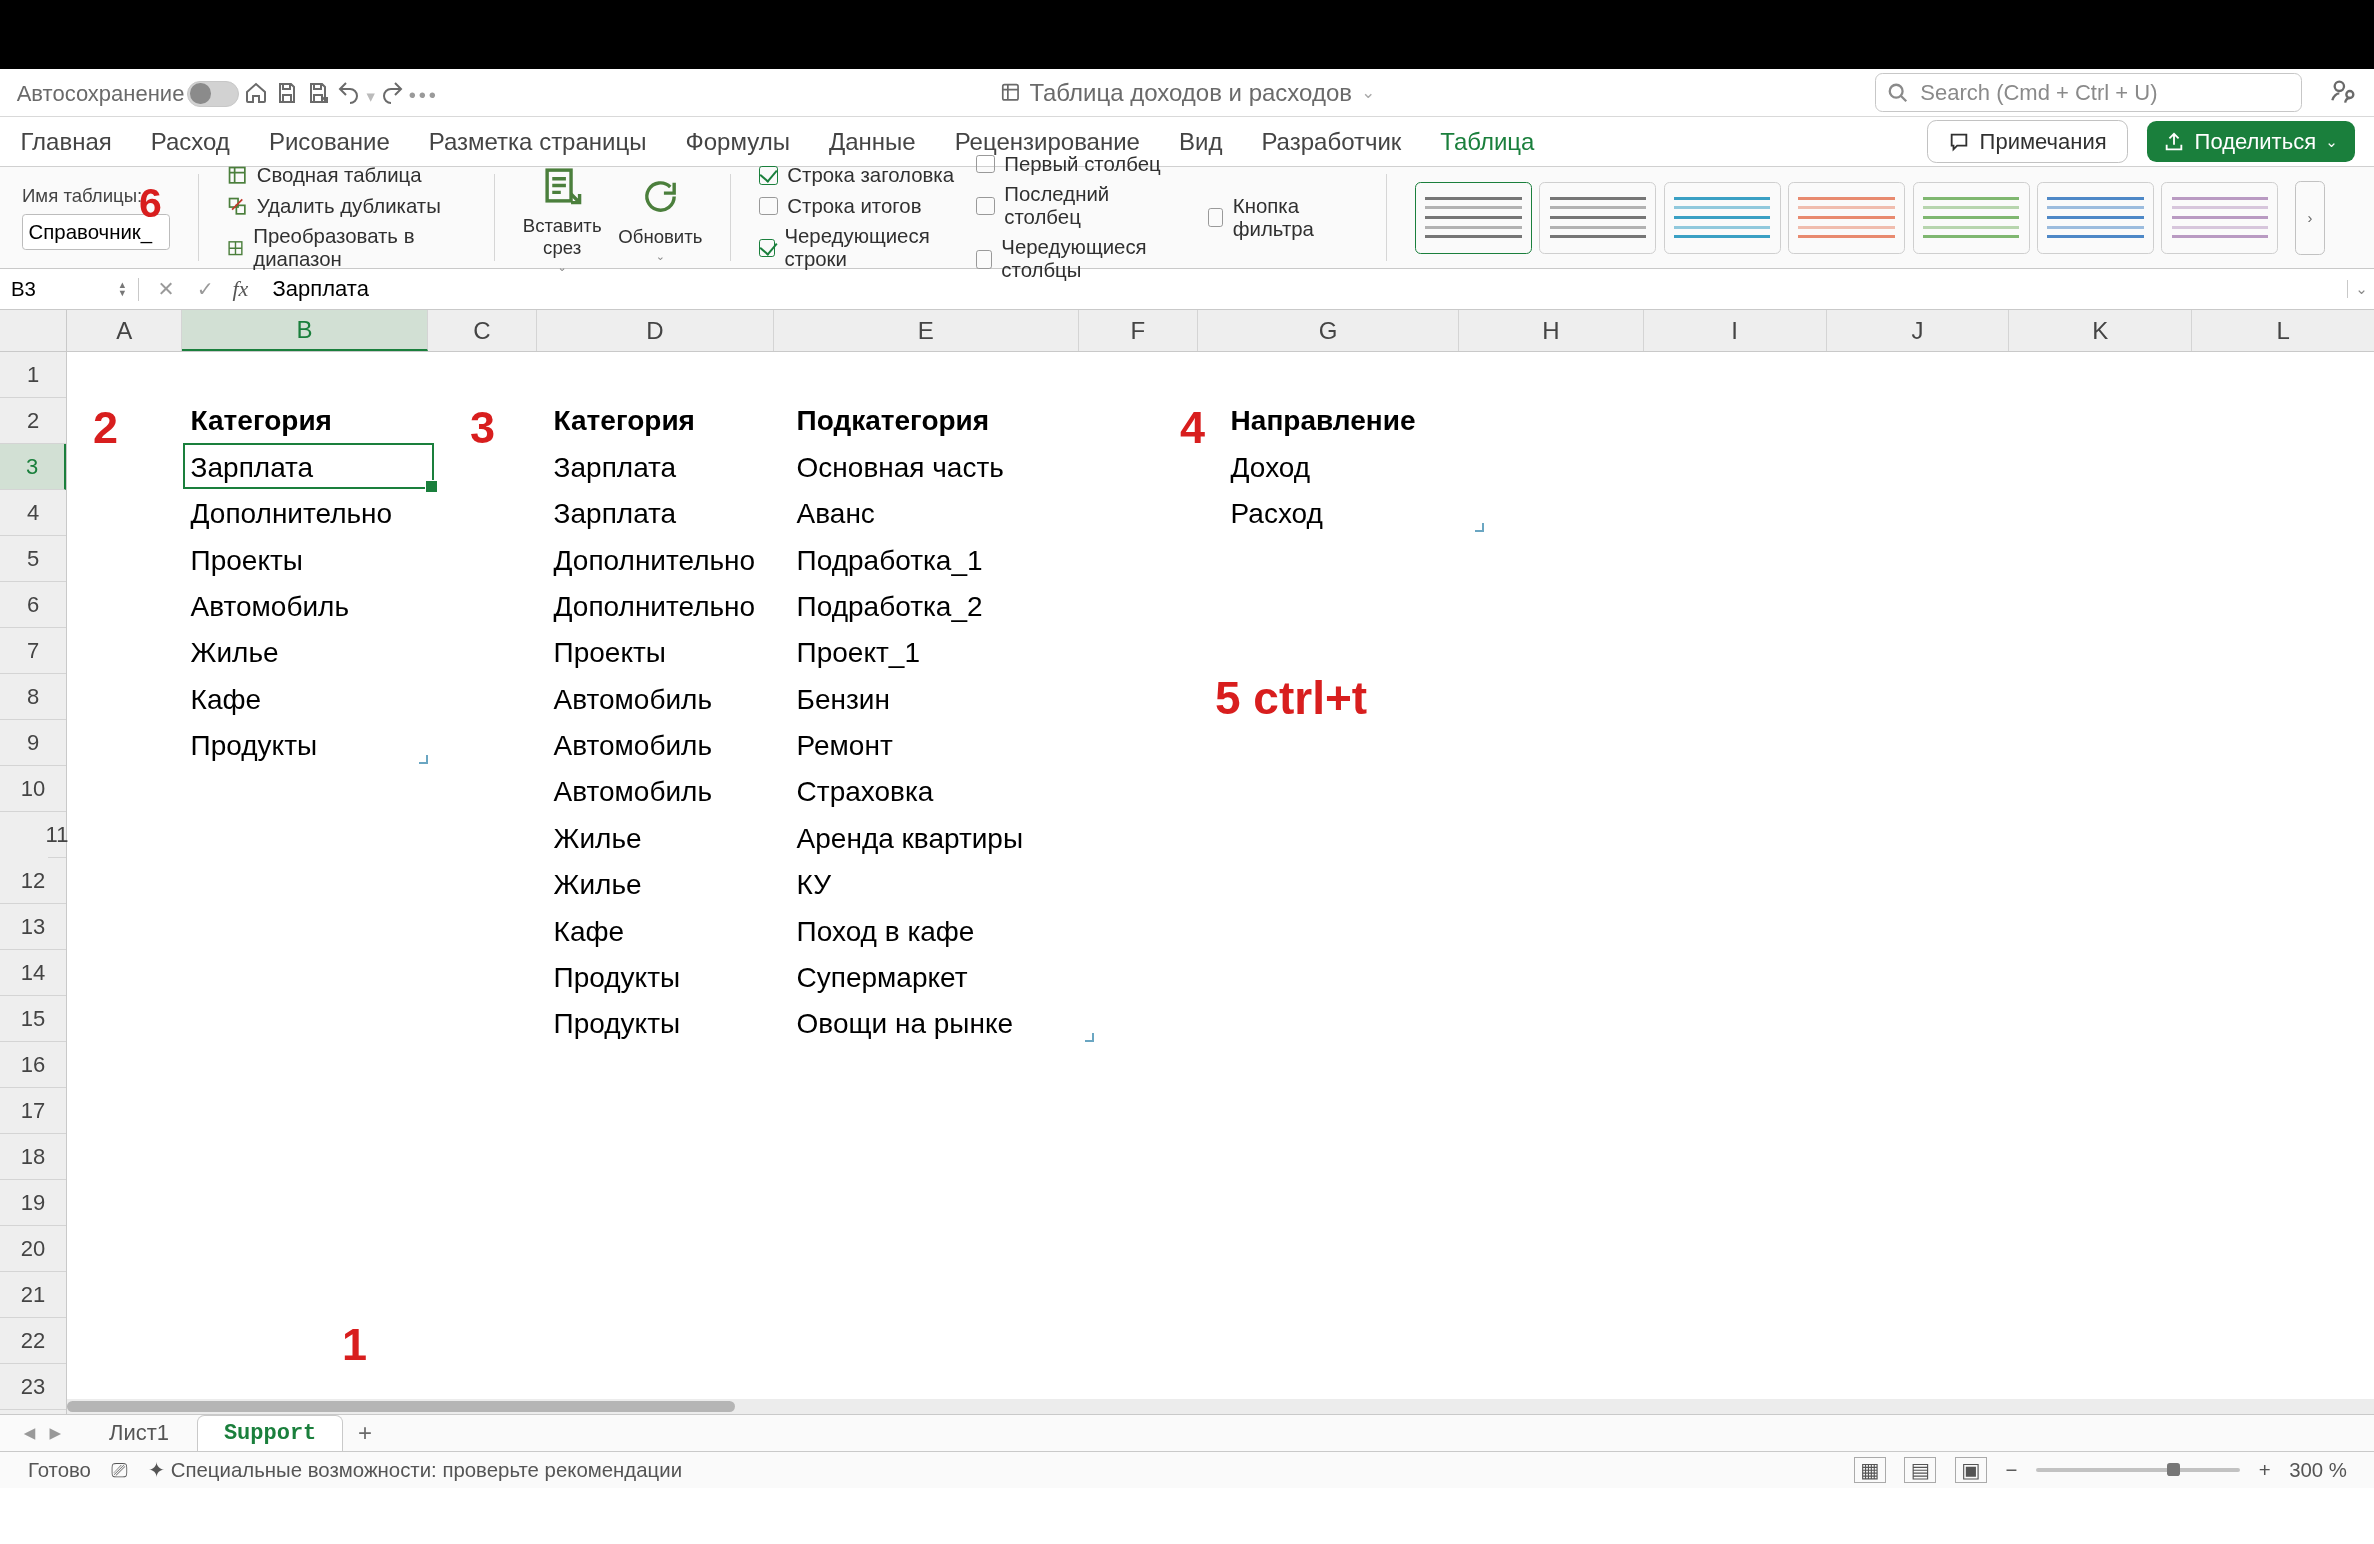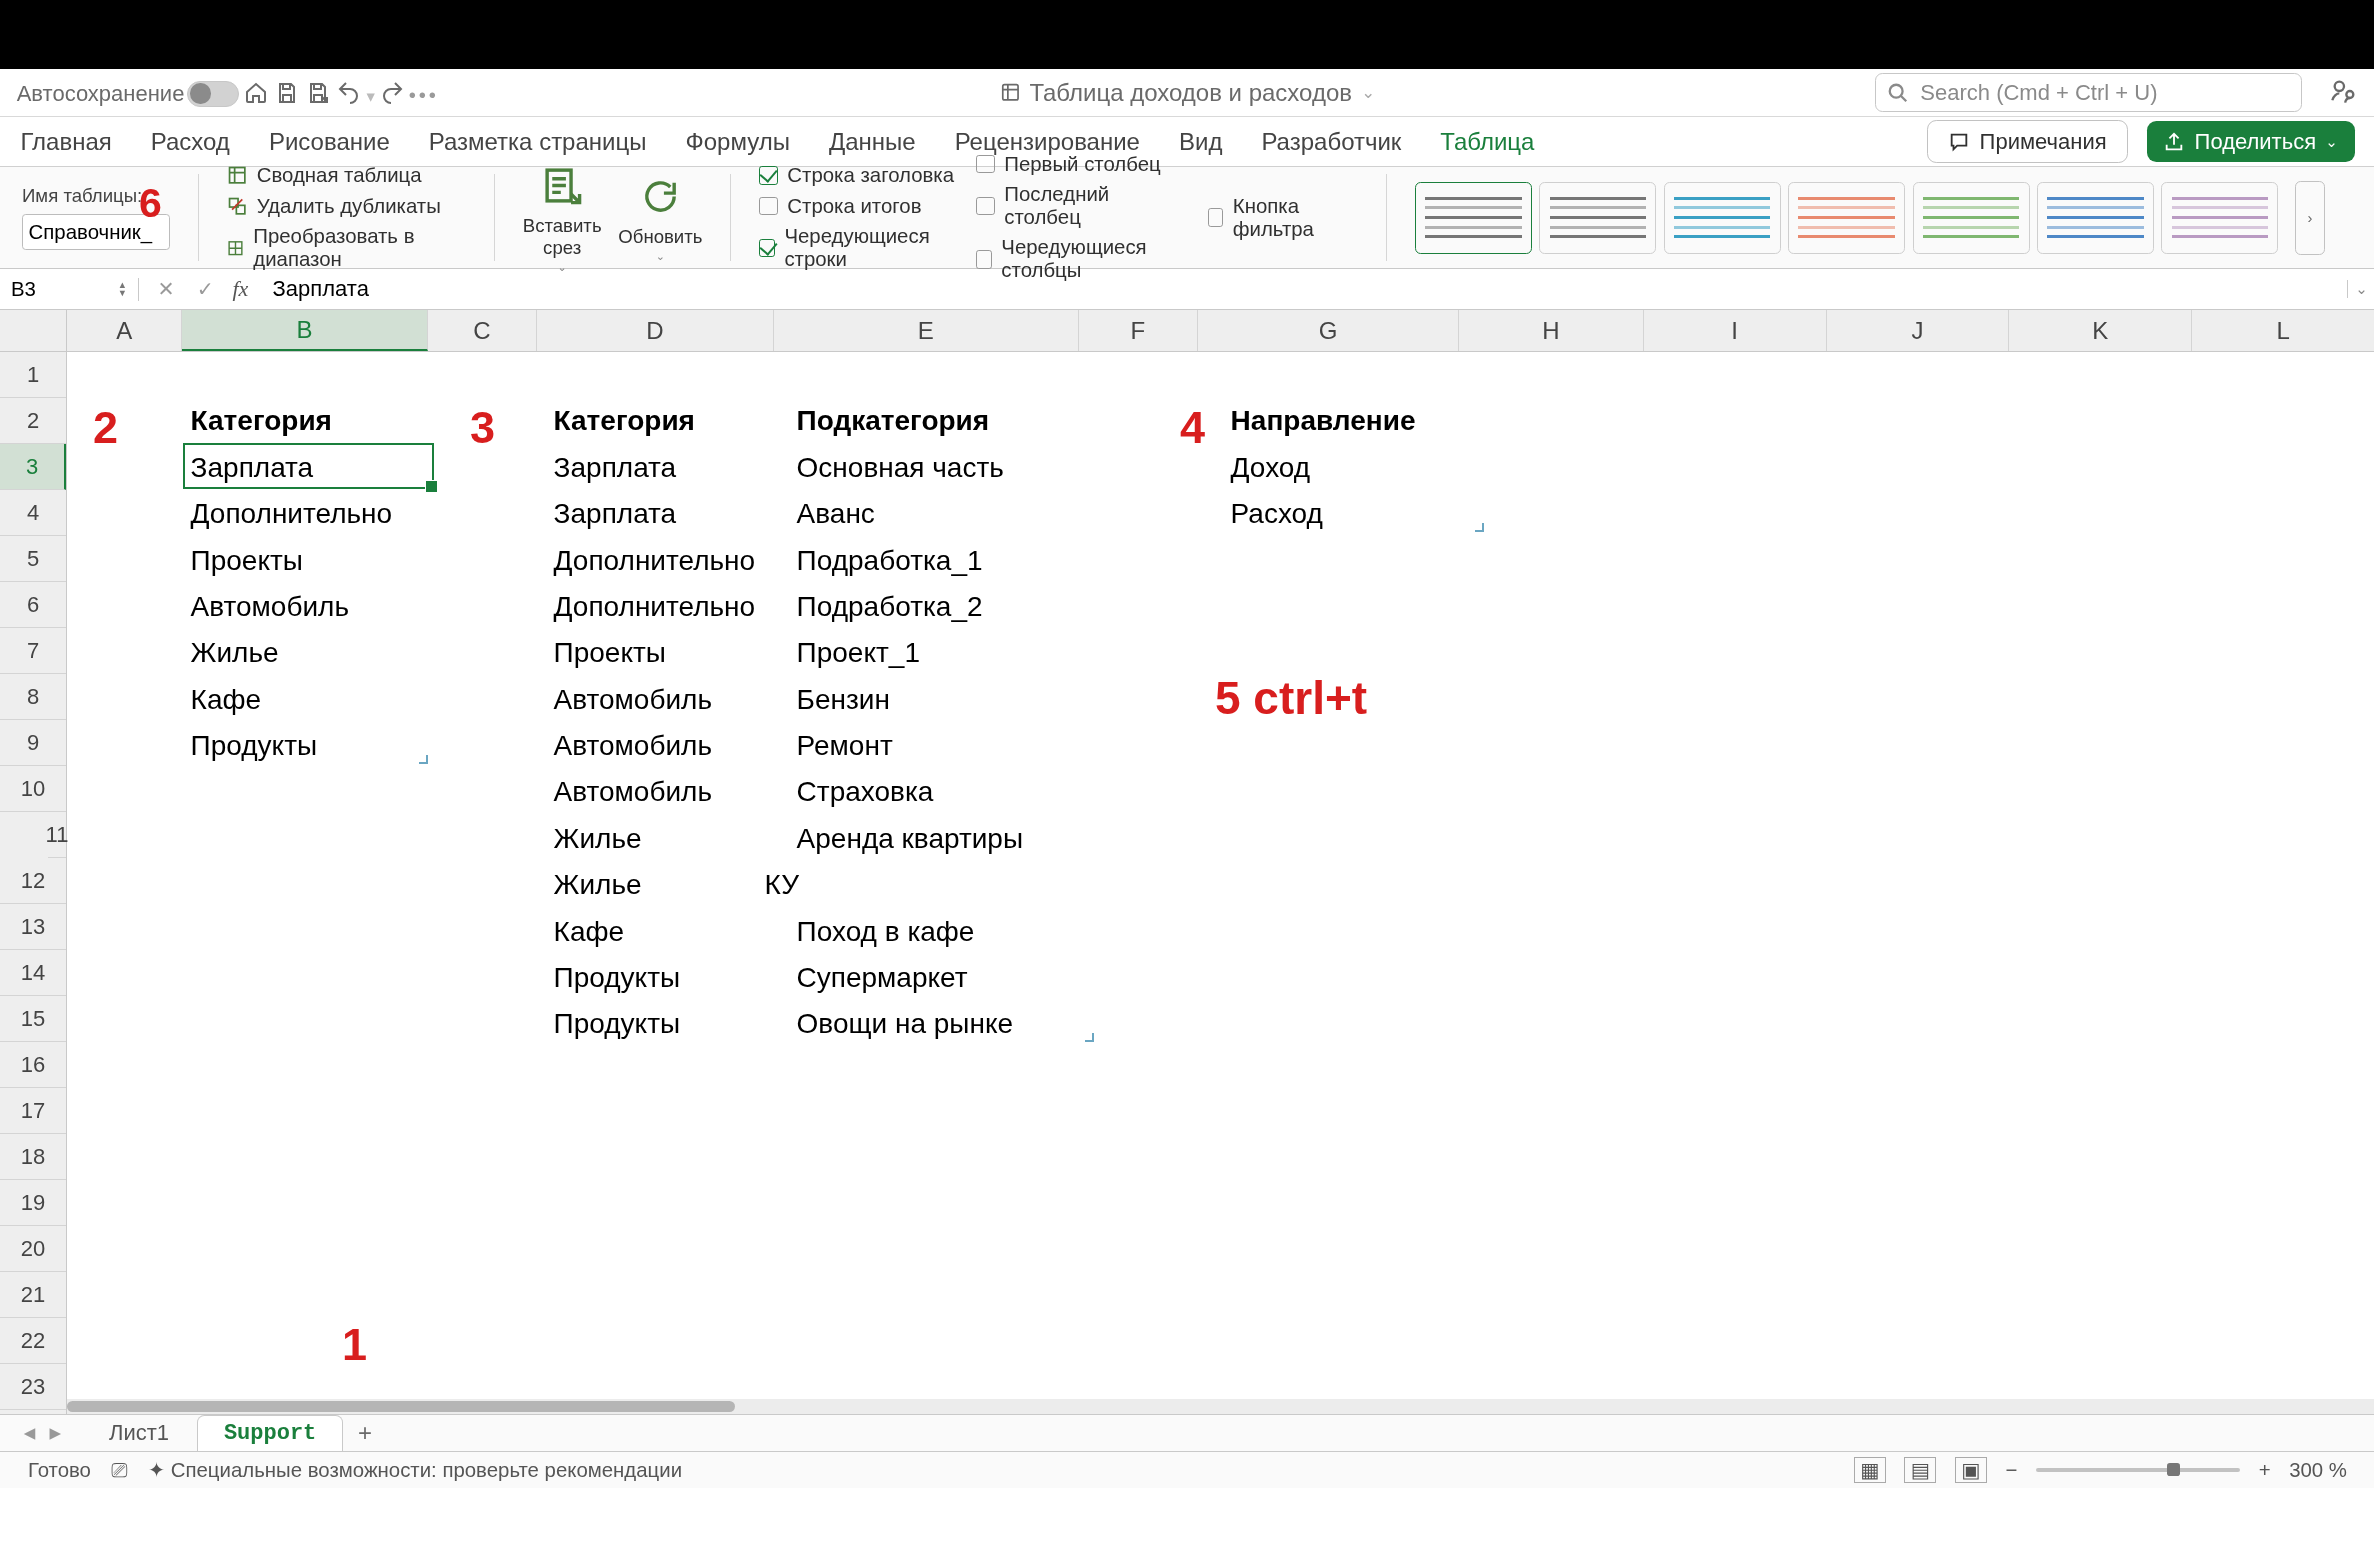--- a/index.html
+++ b/index.html
@@ -433,21 +433,21 @@
       <div class="cell header" style="left: 724px; top: 46px; height: 46px;">Подкатегория</div>
       <div class="cell" style="left: 724px; top: 93px; height: 46px;">Основная часть</div>
       <div class="cell" style="left: 724px; top: 139px; height: 46px;">Аванс</div>
       <div class="cell" style="left: 724px; top: 186px; height: 46px;">Подработка_1</div>
       <div class="cell" style="left: 724px; top: 232px; height: 46px;">Подработка_2</div>
       <div class="cell" style="left: 724px; top: 278px; height: 46px;">Проект_1</div>
       <div class="cell" style="left: 724px; top: 325px; height: 46px;">Бензин</div>
       <div class="cell" style="left: 724px; top: 371px; height: 46px;">Ремонт</div>
       <div class="cell" style="left: 724px; top: 417px; height: 46px;">Страховка</div>
       <div class="cell" style="left: 724px; top: 464px; height: 46px;">Аренда квартиры</div>
-      <div class="cell" style="left: 692px; top: 510px; height: 46px;">КУ</div>
+      <div class="cell" style="left: 724px; top: 510px; height: 46px;">КУ</div>
       <div class="cell" style="left: 724px; top: 557px; height: 46px;">Поход в кафе</div>
       <div class="cell" style="left: 724px; top: 603px; height: 46px;">Супермаркет</div>
       <div class="cell" style="left: 724px; top: 649px; height: 46px;">Овощи на рынке</div>
       <div class="cell header" style="left: 1158px; top: 46px; height: 46px;">Направление</div>
       <div class="cell" style="left: 1158px; top: 93px; height: 46px;">Доход</div>
       <div class="cell" style="left: 1158px; top: 139px; height: 46px;">Расход</div>
       <div class="table-mark" style="left: 352px; top: 403px;"></div>
       <div class="table-mark" style="left: 1018px; top: 681px;"></div>
       <div class="table-mark" style="left: 1408px; top: 171px;"></div>
       <div class="sel-box" style="left: 116px; top: 91px; width: 251px; height: 46px;"></div>

